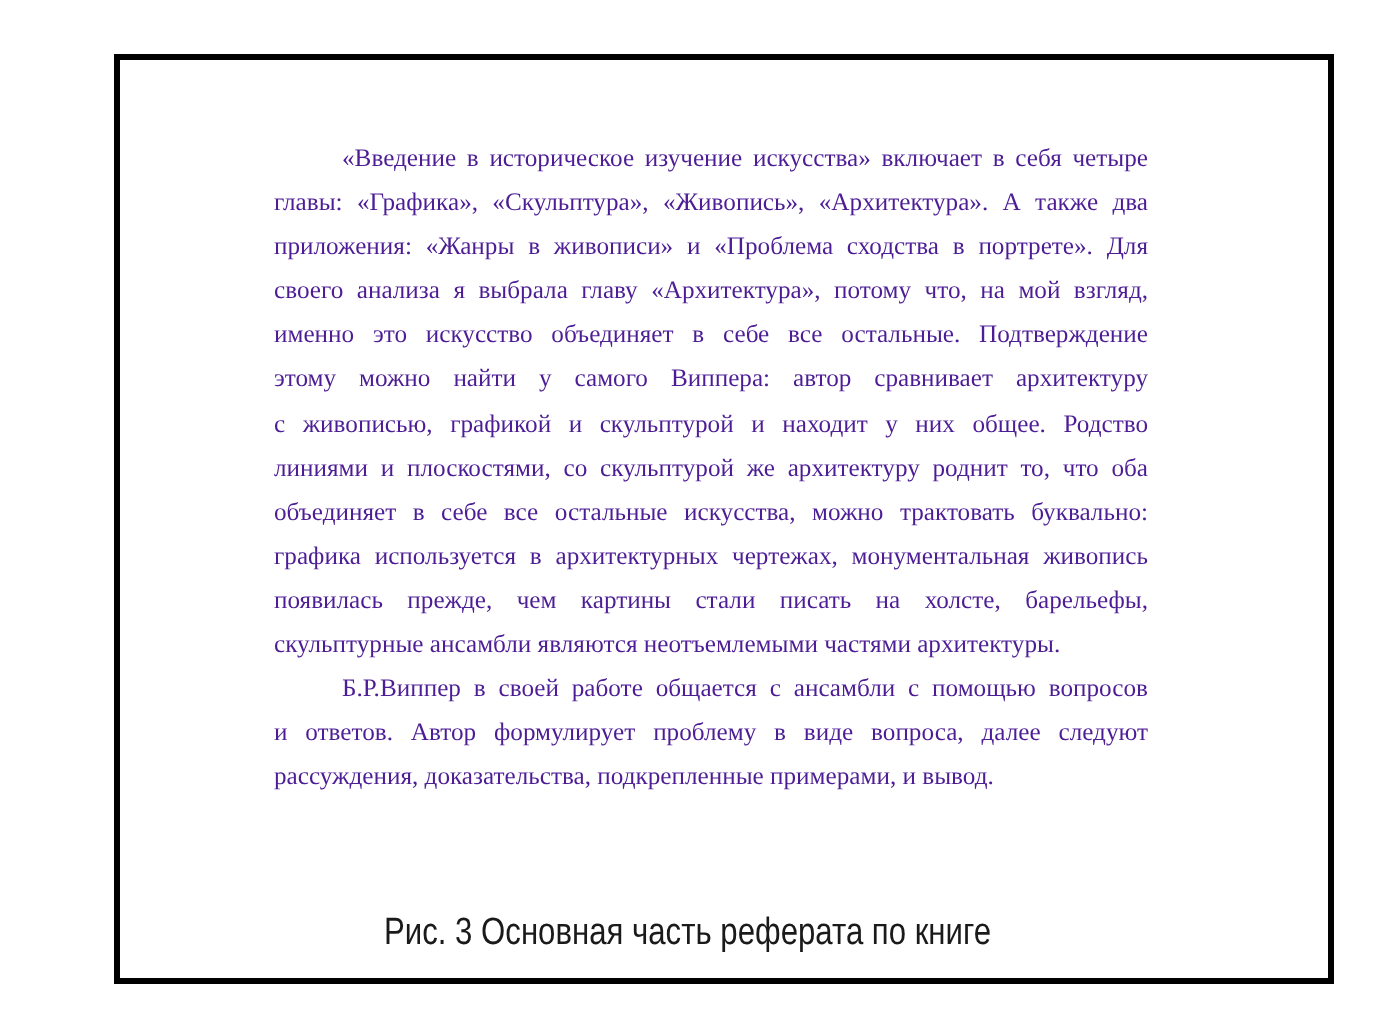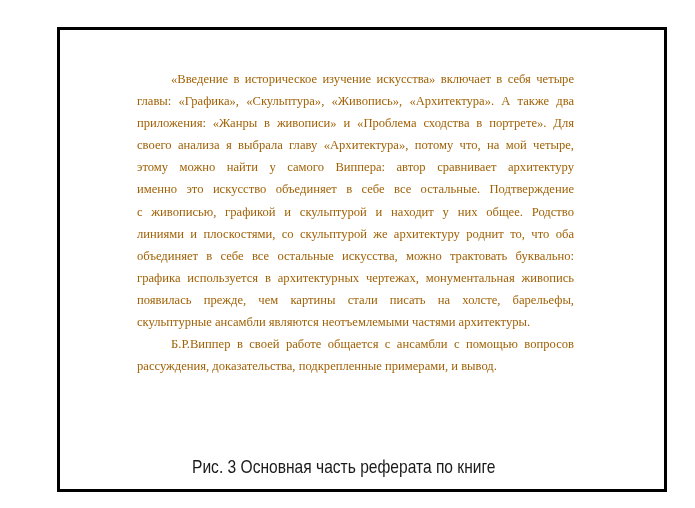--- a/index.html
+++ b/index.html
@@ -23,21 +23,21 @@
       background: #ffffff;
     }
     .text-block {
       position: absolute;
       left: 137px;
       top: 68px;
       width: 437px;
       font-family: "Liberation Serif", "DejaVu Serif", serif;
       font-size: 12.6px;
       line-height: 22.1px;
-      color: #a16207;
+      color: #4c1d95;
       text-align: justify;
     }
     .line {
       display: block;
       white-space: nowrap;
       text-align-last: justify;
       text-align: justify;
     }
     .line.last {
       text-align-last: left;
@@ -63,29 +63,30 @@
 </head>
 <body>
 
 <div class="frame"></div>
 
 <div class="text-block">
   <div class="paragraph">
     <span class="line indent">«Введение в историческое изучение искусства» включает в себя четыре</span>
     <span class="line">главы: «Графика», «Скульптура», «Живопись», «Архитектура». А также два</span>
     <span class="line">приложения: «Жанры в живописи» и «Проблема сходства в портрете». Для</span>
-    <span class="line">своего анализа я выбрала главу «Архитектура», потому что, на мой четыре,</span>
+    <span class="line">своего анализа я выбрала главу «Архитектура», потому что, на мой взгляд,</span>
+    <span class="line">именно это искусство объединяет в себе все остальные. Подтверждение</span>
     <span class="line">этому можно найти у самого Виппера: автор сравнивает архитектуру</span>
-    <span class="line">именно это искусство объединяет в себе все остальные. Подтверждение</span>
     <span class="line">с живописью, графикой и скульптурой и находит у них общее. Родство</span>
     <span class="line">линиями и плоскостями, со скульптурой же архитектуру роднит то, что оба</span>
     <span class="line">объединяет в себе все остальные искусства, можно трактовать буквально:</span>
     <span class="line">графика используется в архитектурных чертежах, монументальная живопись</span>
     <span class="line">появилась прежде, чем картины стали писать на холсте, барельефы,</span>
     <span class="line last">скульптурные ансамбли являются неотъемлемыми частями архитектуры.</span>
   </div>
   <div class="paragraph">
     <span class="line indent">Б.Р.Виппер в своей работе общается с ансамбли с помощью вопросов</span>
+    <span class="line">и ответов. Автор формулирует проблему в виде вопроса, далее следуют</span>
     <span class="line last">рассуждения, доказательства, подкрепленные примерами, и вывод.</span>
   </div>
 </div>
 
 <div class="caption">Рис. 3 Основная часть реферата по книге</div>
 
 </body></html>

